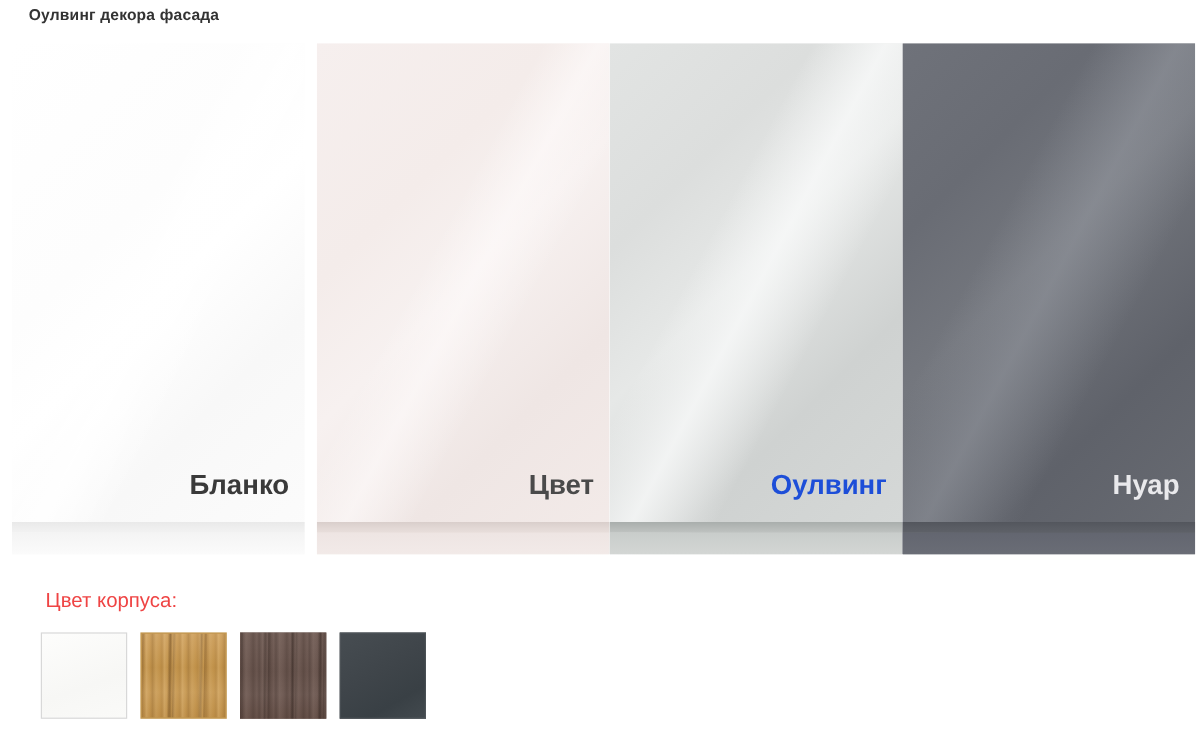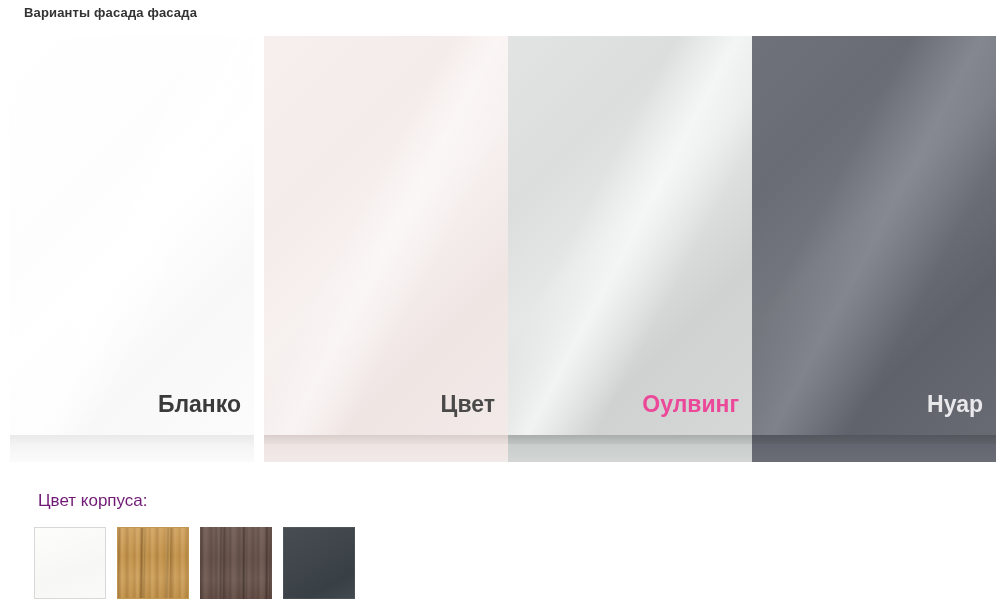--- a/index.html
+++ b/index.html
@@ -123,21 +123,21 @@
   #panel-oulving .surface {
     background:
       linear-gradient(135deg, #e2e4e3 0%, #dcdedd 26%, #e6e8e7 45%, #cfd2d1 70%, #d6d9d8 100%);
   }
   #panel-oulving .gloss {
     background:
       linear-gradient(118deg, rgba(255,255,255,0) 36%, rgba(250,251,251,0.75) 49%, rgba(198,202,201,0.0) 64%);
   }
   #panel-oulving .edge-band { background: linear-gradient(180deg, #a9aeac 0%, #b6bab8 55%, #bfc3c1 100%); }
   #panel-oulving .edge-foot { background: linear-gradient(180deg, #c9cdcb 0%, #d3d6d4 100%); }
-  #panel-oulving .panel-label { color: #ec4899; }
+  #panel-oulving .panel-label { color: #1d4ed8; }
 
   
   #panel-nuar { left: 752px; }
   #panel-nuar .surface {
     background:
       linear-gradient(135deg, #6f727a 0%, #696c74 24%, #74777e 44%, #5f626a 72%, #696c73 100%);
   }
   #panel-nuar .gloss {
     background:
       linear-gradient(118deg, rgba(255,255,255,0) 34%, rgba(160,164,172,0.42) 49%, rgba(80,83,90,0.0) 66%);
@@ -154,21 +154,21 @@
     width: 1000px;
     height: 126px;
   }
 
   .body-color-title {
     position: absolute;
     left: 38px;
     top: 0px;
     font-size: 17px;
     line-height: 22px;
-    color: #701a75;
+    color: #ef4444;
     white-space: nowrap;
   }
 
   .swatch-row {
     position: absolute;
     left: 34px;
     top: 37px;
     display: flex;
     gap: 11px;
   }
@@ -250,21 +250,21 @@
     box-shadow: inset 0 0 0 1px rgba(255,255,255,0.07);
   }
 
   .no-select { user-select: none; }
 </style>
 </head>
 <body>
 
 <div class="page">
 
-  <div class="section-title no-select">Варианты фасада фасада</div>
+  <div class="section-title no-select">Оулвинг декора фасада</div>
 
   <div class="facade-strip">
 
     <div class="facade-panel" id="panel-blanco">
       <div class="surface"></div>
       <div class="gloss"></div>
       <div class="edge-band"></div>
       <div class="edge-foot"></div>
       <div class="panel-label no-select">Бланко</div>
     </div>

